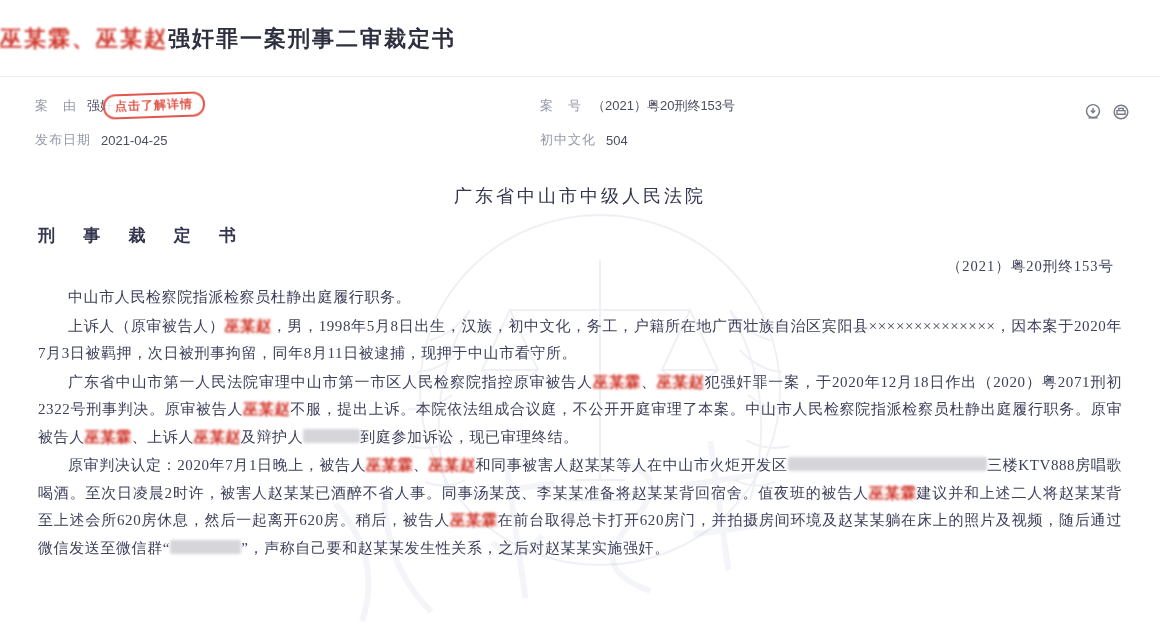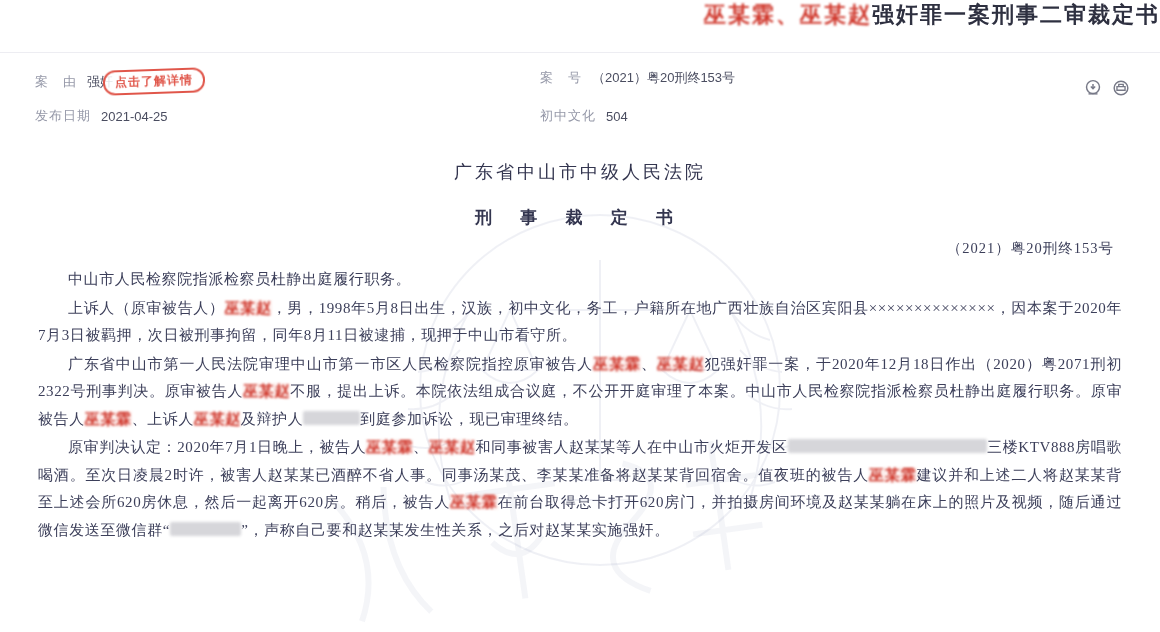--- a/index.html
+++ b/index.html
@@ -4,40 +4,41 @@
 <style>
   html,body{margin:0;padding:0;}
   body{
     width:1160px;height:632px;overflow:hidden;position:relative;
     background:#ffffff;
     font-family:"Liberation Serif","DejaVu Serif",serif;
     color:#3c3f5a;
   }
   
   .top-title{
-    text-align:right;
+    text-align:left;
+    padding-top:24px;
     font-size:22px;
     font-weight:bold;
     letter-spacing:2px;
     color:#2e3040;
   }
   .top-title .names{
     color:#d03a2f;
     filter:blur(0.8px);
   }
   
   .meta-bar{
     margin-top:22px;
     border-top:1px solid #ededf2;
     padding:16px 35px 6px 35px;
     font-family:"Liberation Sans","DejaVu Sans",sans-serif;
     font-size:13px;
     position:relative;
   }
-  .meta-row{display:flex;align-items:flex-start;margin-bottom:13px;}
+  .meta-row{display:flex;align-items:center;margin-bottom:13px;}
   .meta-cell{display:flex;align-items:center;}
   .meta-cell.left{width:505px;}
   .meta-label{color:#9598a8;letter-spacing:1px;margin-right:10px;}
   .meta-value{color:#4a4d60;}
   .stamp{
     display:inline-block;
     margin-left:-10px;
     padding:2px 10px;
     border:2px solid #e0564a;
     border-radius:12px;
@@ -52,22 +53,22 @@
   }
   .meta-icons{position:absolute;right:30px;top:26px;display:flex;gap:10px;}
   .meta-icons .icn{width:18px;height:18px;cursor:pointer;opacity:.75;}
   
   .doc{position:relative;padding:0 38px;z-index:2;}
   .court-name{
     text-align:center;font-size:18px;font-weight:normal;
     letter-spacing:3px;color:#33354f;margin-top:16px;
   }
   .doc-type{
-    text-align:center;font-size:17px;font-weight:bold;
-    letter-spacing:12px;color:#33354f;margin-top:22px;
+    text-align:left;font-size:17px;font-weight:bold;
+    letter-spacing:12px;color:#33354f;margin-top:16px;
   }
   .case-no-line{
     text-align:right;font-size:14.5px;color:#3c3f5a;
     margin:10px 8px 8px 0;letter-spacing:1px;
   }
   .para{
     margin:0 0 1px 0;
     text-indent:2em;
     font-size:15px;
     line-height:27.5px;

